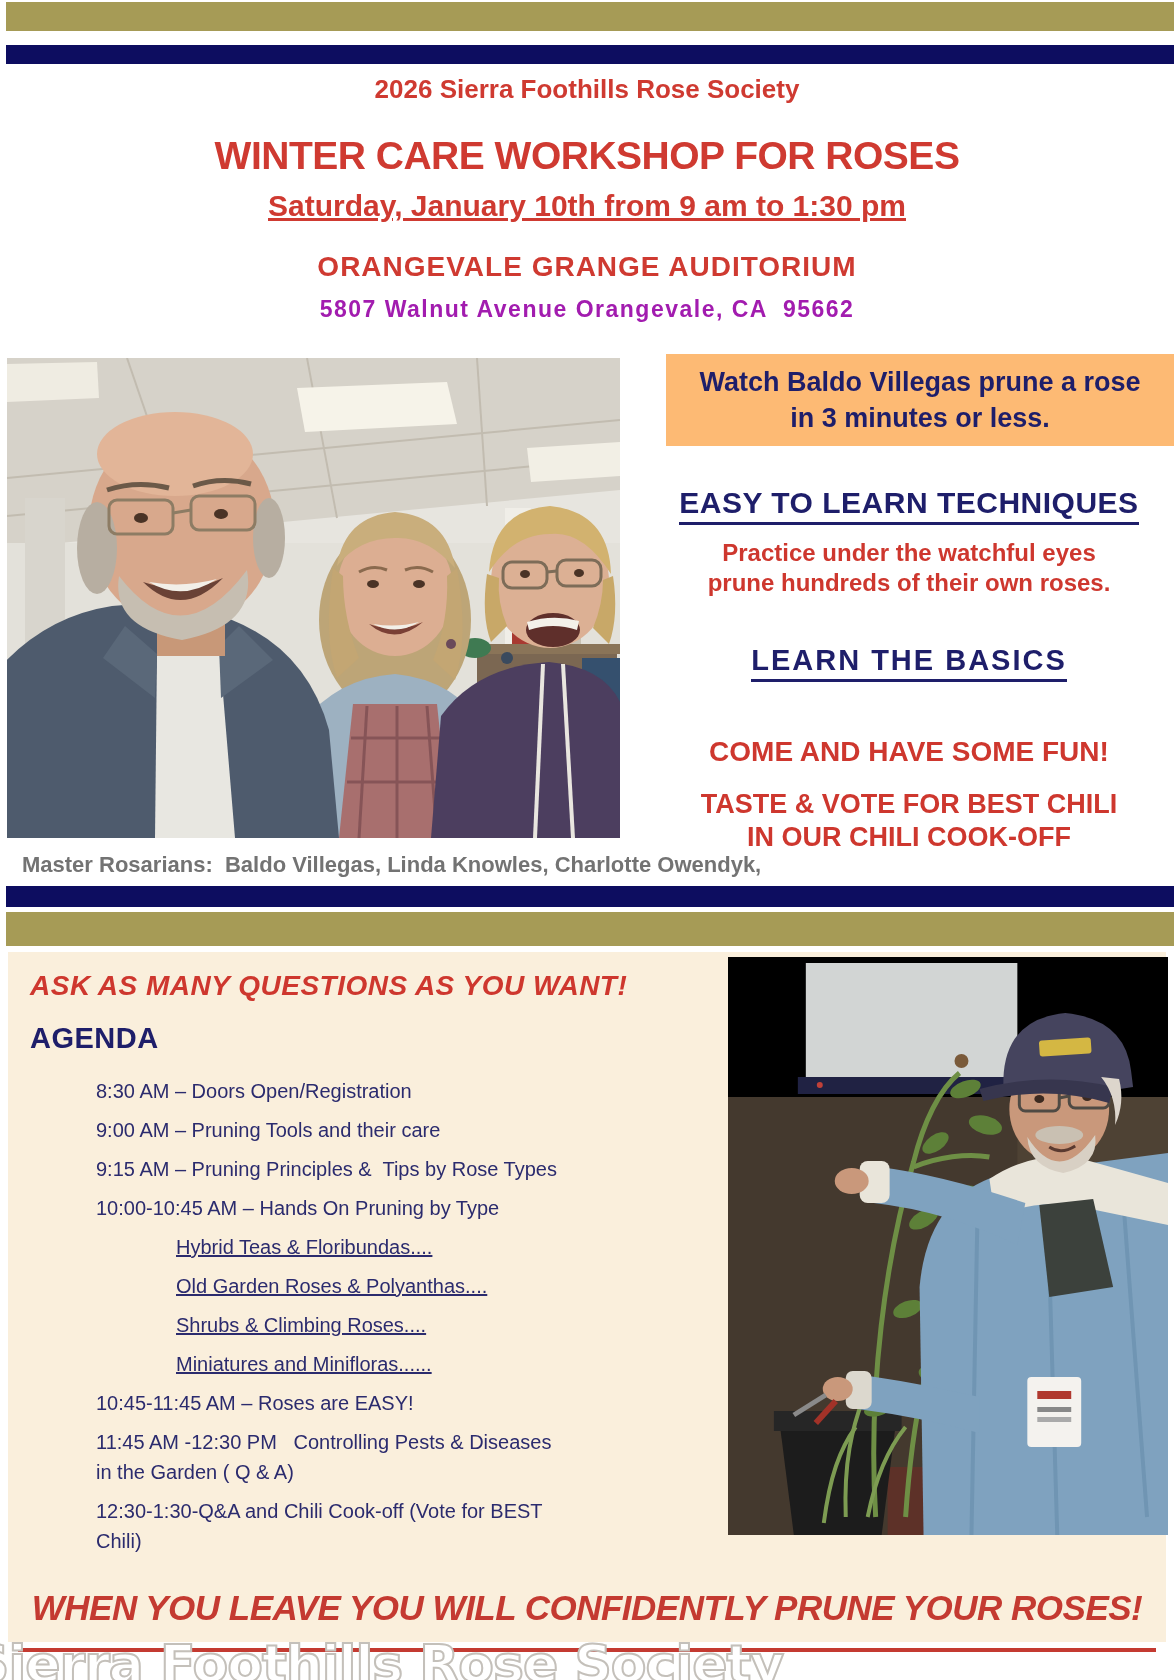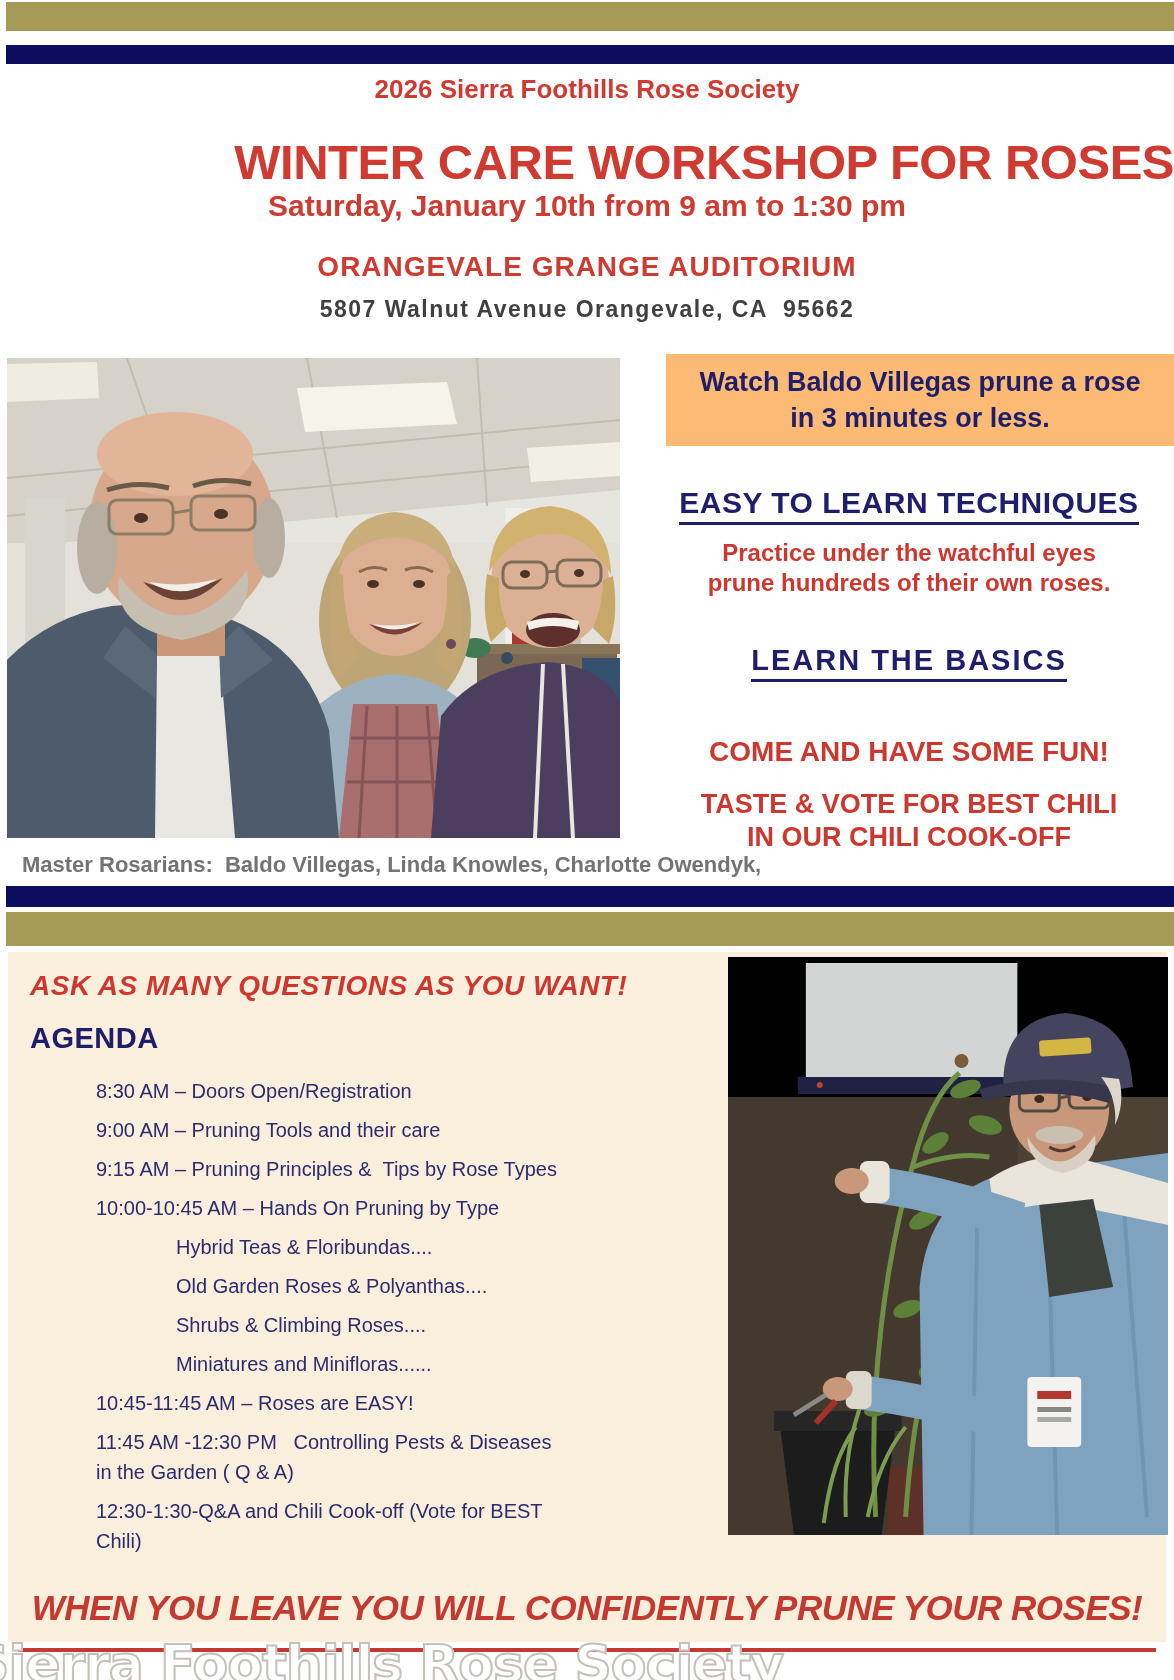--- a/index.html
+++ b/index.html
@@ -11,24 +11,24 @@
   
   .bar { position:absolute; left:6px; right:0; }
   .bar-olive-top  { top:2px;   height:29px; background:#a69b56; }
   .bar-navy-top   { top:45px;  height:19px; background:#0d0d60; }
   .bar-navy-mid   { top:886px; height:21px; background:#0d0d60; }
   .bar-olive-mid  { top:912px; height:34px; background:#a69b56; }
 
   
   .hdr { position:absolute; left:0; width:100%; text-align:center; font-weight:bold; color:#cf3a31; }
   .hdr-society  { top:74px;  font-size:26px; }
-  .hdr-title    { top:134px; font-size:49px; letter-spacing:-0.5px;text-align:right; }
-  .hdr-datetime { top:189px; font-size:30px; }
+  .hdr-title    { top:134px; font-size:39px; letter-spacing:-0.5px; }
+  .hdr-datetime { top:189px; font-size:30px;text-decoration:underline; }
   .hdr-venue    { top:251px; font-size:28px; letter-spacing:1px; }
-  .hdr-address  { top:296px; font-size:23px; letter-spacing:1.5px; color:#404040; white-space:pre-wrap; }
+  .hdr-address  { top:296px; font-size:23px; letter-spacing:1.5px; color:#a21caf; white-space:pre-wrap; }
 
   
   .photo-group   { position:absolute; left:7px;   top:358px; width:613px; height:480px; overflow:hidden; }
   .photo-pruning { position:absolute; left:728px; top:957px; width:440px; height:578px; overflow:hidden; }
   .photo-group svg, .photo-pruning svg { display:block; width:100%; height:100%; }
 
   
   .watch-box {
     position:absolute; left:666px; top:354px; width:508px; height:92px;
     background:#fdba74; color:#1e1e6a; font-weight:bold; font-size:27px;
@@ -55,21 +55,21 @@
 
   
   .cream-panel { position:absolute; left:8px; top:952px; width:1158px; height:690px; background:#faefdc; }
   .ask-line {
     position:absolute; left:30px; top:970px; color:#ce372e;
     font-weight:bold; font-style:italic; font-size:28px; letter-spacing:0.5px;
   }
   .agenda-heading { position:absolute; left:30px; top:1022px; color:#1e1e6a; font-weight:bold; font-size:29px; letter-spacing:0.5px; }
   .agenda-list { position:absolute; left:96px; top:1076px; width:620px; color:#2b2b6e; font-size:20px; }
   .ag { line-height:30px; margin-bottom:9px; white-space:pre-wrap; }
-  .ag.ind2 { margin-left:80px; }
+  .ag.ind2 { margin-left:80px;text-decoration:underline; }
   .ag.cont { margin-top:-9px; }
 
   
   .closing { position:absolute; left:0; top:1588px; width:100%; text-align:center; }
   .closing span {
     display:inline-block; color:#c43a31; font-weight:bold; font-style:italic;
     font-size:35px; letter-spacing:-0.5px;
     border-bottom:4px solid #c43a31; padding:0 14px 20px 14px;
   }
 

